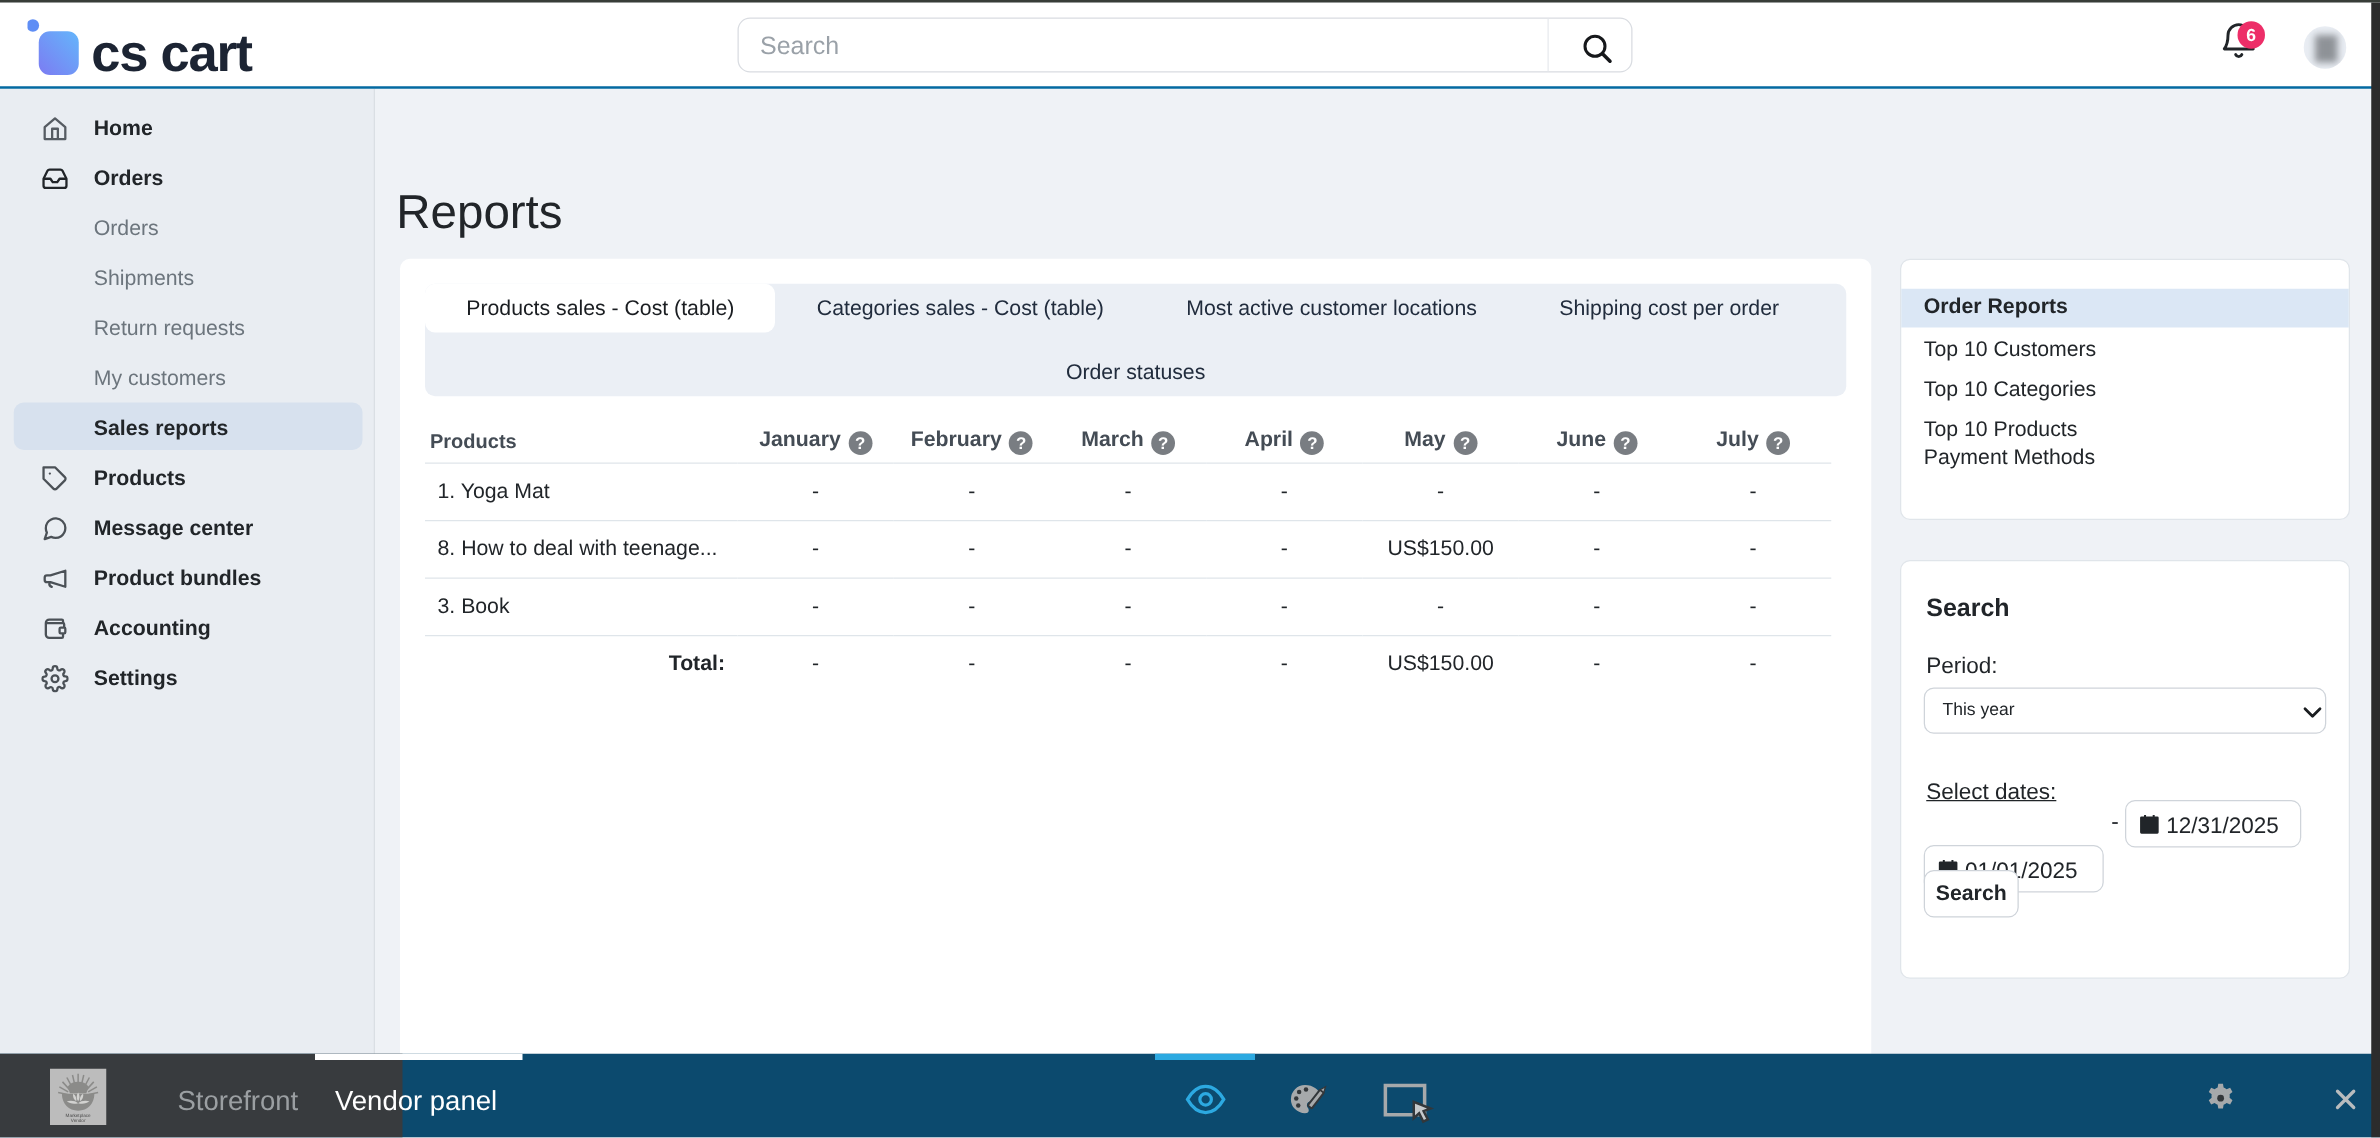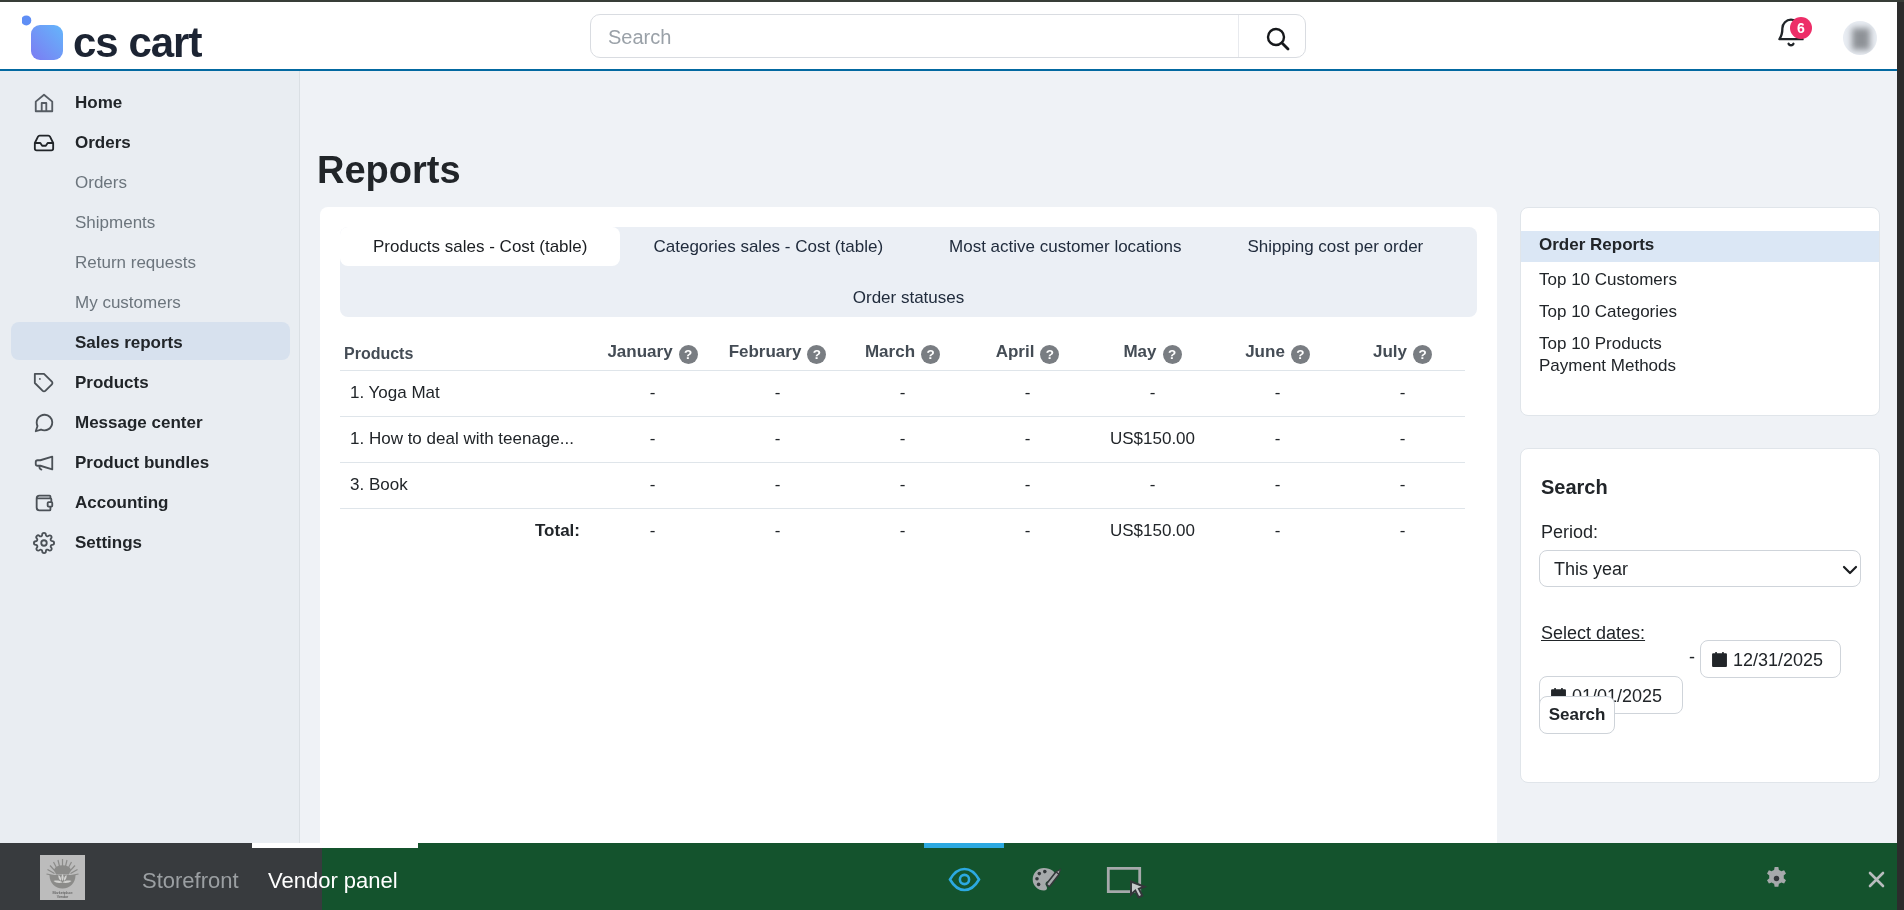--- a/index.html
+++ b/index.html
@@ -16,21 +16,21 @@
 .badge6 { position:absolute; left:14px; top:1px; width:22px; height:22px; border-radius:50%; background:#ed2e68; color:#fff; font-size:14px; font-weight:bold; text-align:center; line-height:22px; }
 .avatar { position:absolute; left:1843px; top:19px; width:34px; height:34px; border-radius:50%; background:#e9edf3; overflow:hidden; }
 .avatar .blob { position:absolute; left:9px; top:7px; width:18px; height:22px; background:#8e9297; filter:blur(3px); }
 .sidebar { position:absolute; left:0; top:71px; width:300px; height:772px; background:#e9edf2; border-right:1px solid #dadfe4; }
 .nav-item { position:absolute; left:0; width:300px; height:40px; display:flex; align-items:center; }
 .nav-item .ic { position:absolute; left:33px; width:22px; height:22px; }
 .nav-item .lbl { position:absolute; left:75px; font-size:17px; font-weight:600; color:#212529; }
 .nav-item .lbl.sub { font-weight:400; color:#6c757d; }
 .nav-hl { position:absolute; left:11px; top:251px; width:279px; height:38px; background:#d7e1ee; border-radius:8px; }
 .main { position:absolute; left:301px; top:71px; width:1596px; height:772px; background:#eff2f6; }
-.h1 { position:absolute; left:317px; top:149px; font-size:38px; font-weight:700; color:#212529; }
+.h1 { position:absolute; left:317px; top:149px; font-size:38px; font-weight:400; color:#212529; }
 .card { position:absolute; background:#fff; border:1px solid #e0e5ea; border-radius:8px; }
 .maincard { left:320px; top:207px; width:1177px; height:636px; border:none; border-radius:8px 8px 0 0; }
 .tabstrip { position:absolute; left:20px; top:20px; width:1137px; height:90px; background:#ebeff5; border-radius:8px; display:flex; justify-content:flex-start; align-items:flex-start; }
 .tab { height:39px; display:flex; align-items:center; justify-content:center; padding:0 33px; font-size:17px; color:#212c3d; white-space:nowrap; }
 .tab.active { background:#fff; border-radius:8px; font-weight:400; color:#1a1d21; }
 .tab.row2 { position:absolute; left:0; right:0; top:51px; height:39px; margin:0 auto; width:180px; padding:0; }
 table.rep { position:absolute; left:20px; top:131px; border-collapse:collapse; table-layout:fixed; }
 table.rep th, table.rep td { font-size:17px; color:#212529; }
 table.rep col.c0 { width:250px; }
 table.rep col.cm { width:125px; }
@@ -41,25 +41,25 @@
 table.rep tr.brd td { border-bottom:1px solid #dfe5ea; }
 table.rep td.total { text-align:right; padding-right:10px;font-weight:bold; }
 .qmark { display:inline-block; width:19px; height:19px; margin-left:6px; border-radius:50%; background:#797d82; color:#fff; font-size:13.5px; font-weight:700; text-align:center; line-height:19px; vertical-align:-4px; position:relative; top:-2px; }
 .rcard1 { left:1520px; top:207px; width:360px; height:209px; }
 .rcard2 { left:1520px; top:448px; width:360px; height:335px; }
 .rr-hl { position:absolute; left:0; top:23px; width:358px; height:31px; background:#dbe7f5; }
 .rr-item { position:absolute; left:18px; font-size:17px; color:#212529; }
 .search-h { position:absolute; left:20px; top:27px; font-size:20px; font-weight:700; color:#212529; }
 .lab { position:absolute; left:20px; font-size:18px; color:#212529; }
 .selbox { position:absolute; left:18px; top:101px; width:322px; height:37px; background:#fff; border:1px solid #cfd4da; border-radius:8px; }
-.selbox .txt { position:absolute; left:14px; top:8px; font-size:18px; color:#212529; }
+.selbox .txt { position:absolute; left:14px; top:8px; font-size:14px; color:#212529; }
 .datebox { position:absolute; top:191px; height:38px; background:#fff; border:1px solid #cfd4da; border-radius:8px; }
 .datebox .txt { position:absolute; left:32px; top:9px; font-size:18px; color:#212529; }
 .btn { position:absolute; left:18px; top:247px; width:76px; height:38px; background:#fff; border:1px solid #ced3d9; border-radius:8px; font-size:17px; font-weight:700; color:#212529; text-align:center; line-height:36px; }
-.bottombar { position:absolute; left:0; top:843px; width:1904px; height:67px; background:#14532d; z-index:20; }
+.bottombar { position:absolute; left:0; top:843px; width:1904px; height:67px; background:#0c4a6e; z-index:20; }
 .bottombar .leftpart { position:absolute; left:0; top:0; width:322px; height:67px; background:#383b3e; }
 .ind-white { position:absolute; left:252px; top:0; width:166px; height:5px; background:#fff; }
 .ind-blue { position:absolute; left:924px; top:0; width:80px; height:5px; background:#2ca9e1; }
 .bb-logo { position:absolute; left:40px; top:12px; width:45px; height:45px; background:#bcbcbc; }
 .bb-txt1 { position:absolute; left:142px; top:25px; font-size:22px; color:#9b9fa2; }
 .bb-txt2 { position:absolute; left:268px; top:25px; font-size:22px; color:#ffffff; }
 .rightstrip { position:absolute; left:1897px; top:2px; width:7px; height:908px; background:#2c2c2c; z-index:60; }
 .icon-abs { position:absolute; }
 </style>
 </head>
@@ -207,21 +207,21 @@
           <td class="first">1. Yoga Mat</td>
           <td>-</td>
           <td>-</td>
           <td>-</td>
           <td>-</td>
           <td>-</td>
           <td>-</td>
           <td>-</td>
         </tr>
       <tr class="brd">
-          <td class="first">1. How to deal with teenage...</td>
+          <td class="first">8. How to deal with teenage...</td>
           <td>-</td>
           <td>-</td>
           <td>-</td>
           <td>-</td>
           <td>US$150.00</td>
           <td>-</td>
           <td>-</td>
         </tr>
       <tr class="brd">
           <td class="first">3. Book</td>

